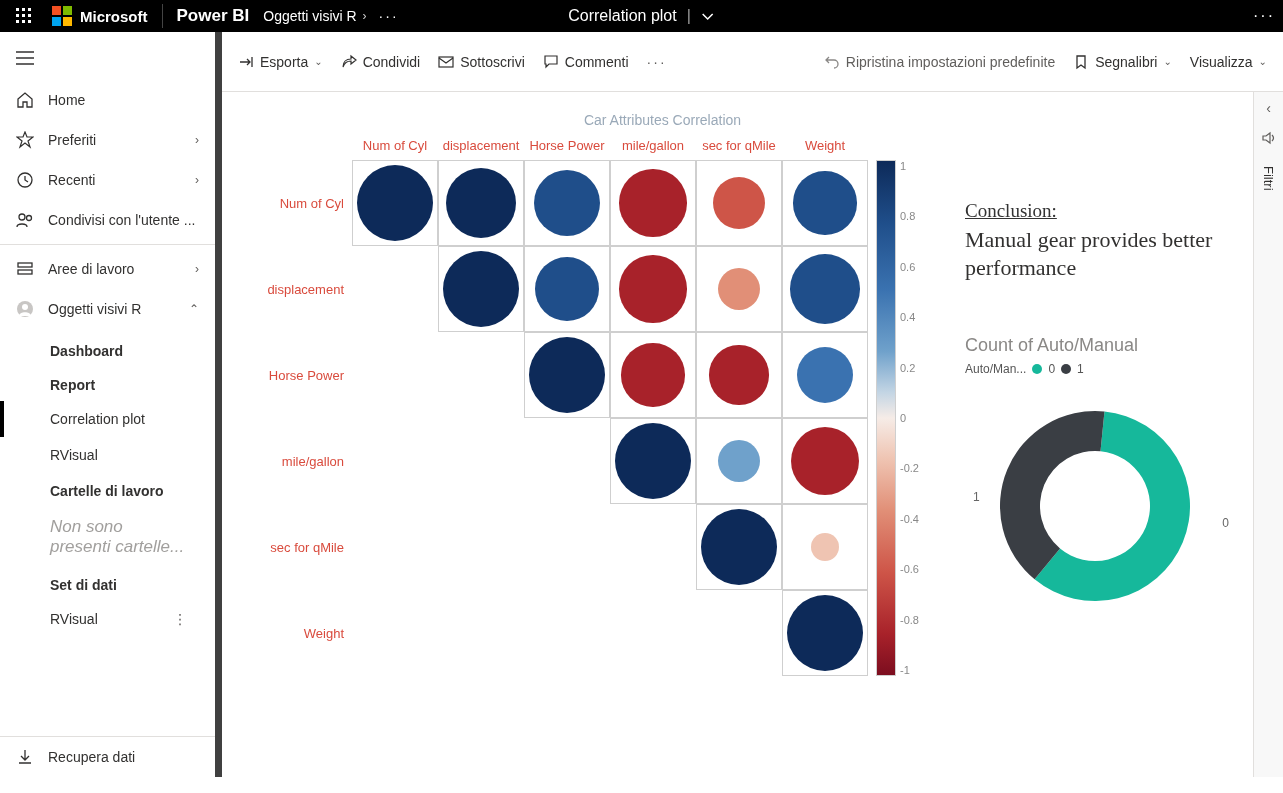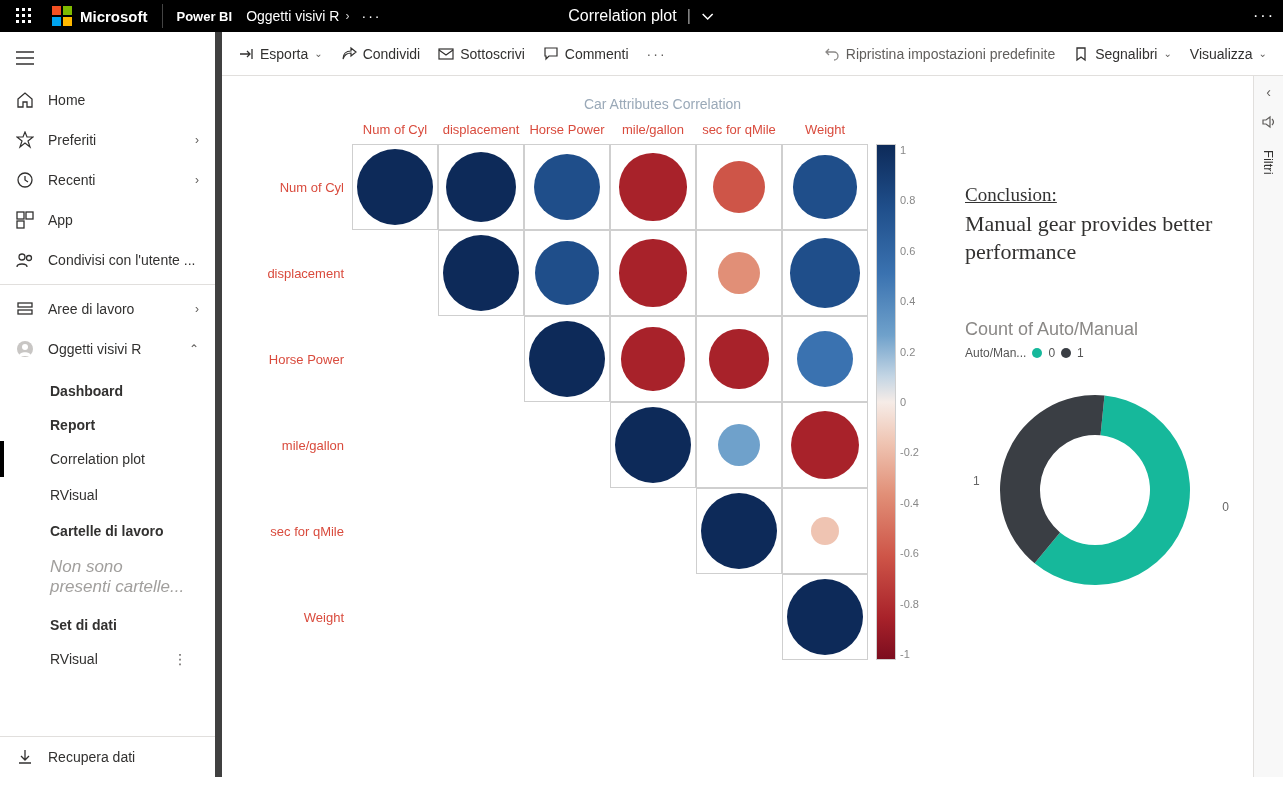--- a/index.html
+++ b/index.html
@@ -6,21 +6,21 @@
 body { font-family: "Segoe UI", sans-serif; font-size: 14px; color: #323130; width: 1283px; height: 793px; overflow: hidden; background: #fff; }
 
 
 .topbar { height: 32px; background: #000; color: #fff; display: flex; align-items: center; padding: 0 8px; }
 .waffle { width: 32px; height: 32px; display: flex; align-items: center; justify-content: center; cursor: pointer; }
 .waffle svg { width: 16px; height: 16px; }
 .ms-logo { display: flex; align-items: center; margin-left: 12px; gap: 8px; }
 .ms-squares { width: 20px; height: 20px; }
 .ms-text { font-size: 15px; font-weight: 600; }
 .vsep { width: 1px; height: 24px; background: #444; margin: 0 14px; }
-.brand { font-size: 13px; font-weight: 600; }
+.brand { font-size: 17px; font-weight: 600; }
 .crumb-wrap { display: flex; align-items: center; margin-left: 14px; gap: 6px; font-size: 14px; }
 .crumb-wrap .chev { font-size: 12px; opacity: .8; }
 .crumb-wrap .dots { margin-left: 6px; letter-spacing: 2px; cursor: pointer; }
 .titlecenter { position: absolute; left: 50%; transform: translateX(-50%); display: flex; align-items: center; gap: 10px; font-size: 16px; }
 .titlecenter .pipe { opacity: .6; }
 .top-right { margin-left: auto; display: flex; align-items: center; gap: 10px; }
 .top-right .dots { letter-spacing: 2px; cursor: pointer; font-size: 16px; }
 
 
 .shell { display: flex; height: calc(793px - 48px); }
@@ -40,21 +40,21 @@
 .subnav .group-head { font-weight: 600; padding: 10px 16px 8px 50px; }
 .subnav .sub-item { padding: 10px 16px 10px 50px; cursor: pointer; position: relative; }
 .subnav .sub-item.active::before { content:""; position:absolute; left:0; top:0; bottom:0; width:4px; background:#000; }
 .subnav .empty { padding: 10px 16px 10px 50px; color: #a19f9d; font-style: italic; font-size: 17px; }
 .subnav .sub-item .more { float: right; color:#605e5c; }
 
 .nav-bottom { border-top: 1px solid #e1dfdd; }
 
 
 .maincol { flex: 1; display: flex; flex-direction: column; position: relative; }
-.cmdbar { height: 44px; border-bottom: 1px solid #e1dfdd; display: flex; align-items: center; padding: 0 16px; gap: 18px; }
+.cmdbar { height: 60px; border-bottom: 1px solid #e1dfdd; display: flex; align-items: center; padding: 0 16px; gap: 18px; }
 .cmd { display: flex; align-items: center; gap: 6px; cursor: pointer; color: #323130; font-size: 14px; }
 .cmd .ico { width: 16px; height: 16px; }
 .cmd .chev { font-size: 10px; color: #605e5c; }
 .cmdbar .dots { letter-spacing: 2px; cursor: pointer; color: #605e5c; }
 .cmdbar .spacer { flex: 1; }
 .cmd.gray { color: #605e5c; }
 
 
 .canvas { flex: 1; position: relative; display: flex; background: #fff; }
 .report-surface { flex: 1; position: relative; padding: 20px 30px; overflow: hidden; }
@@ -179,30 +179,20 @@
       </div>
       <div class="nav-item">
         <span class="ico">
             <svg viewBox="0 0 18 18" width="18" height="18">
               <circle cx="9" cy="9" r="7" fill="none" stroke="#323130" stroke-width="1.3"></circle>
               <path d="M9 5 V9 L12 11" stroke="#323130" stroke-width="1.3" fill="none"></path>
             </svg>
           </span>
         <span class="lbl">Recenti</span>
         <span class="tail">›</span>
-      </div>
-      <div class="nav-item">
-        <span class="ico">
-            <svg viewBox="0 0 18 18" width="18" height="18">
-              <rect x="1" y="1" width="7" height="7" fill="none" stroke="#323130" stroke-width="1.3"></rect>
-              <rect x="10" y="1" width="7" height="7" fill="none" stroke="#323130" stroke-width="1.3"></rect>
-              <rect x="1" y="10" width="7" height="7" fill="none" stroke="#323130" stroke-width="1.3"></rect>
-            </svg>
-          </span>
-        <span class="lbl">App</span>
       </div>
       <div class="nav-item">
         <span class="ico">
             <svg viewBox="0 0 18 18" width="18" height="18">
               <circle cx="6" cy="6" r="3" fill="none" stroke="#323130" stroke-width="1.3"></circle>
               <circle cx="13" cy="7" r="2.5" fill="none" stroke="#323130" stroke-width="1.3"></circle>
               <path d="M1 16 C1 12 11 12 11 16" fill="none" stroke="#323130" stroke-width="1.3"></path>
             </svg>
           </span>
         <span class="lbl">Condivisi con l'utente ...</span>

